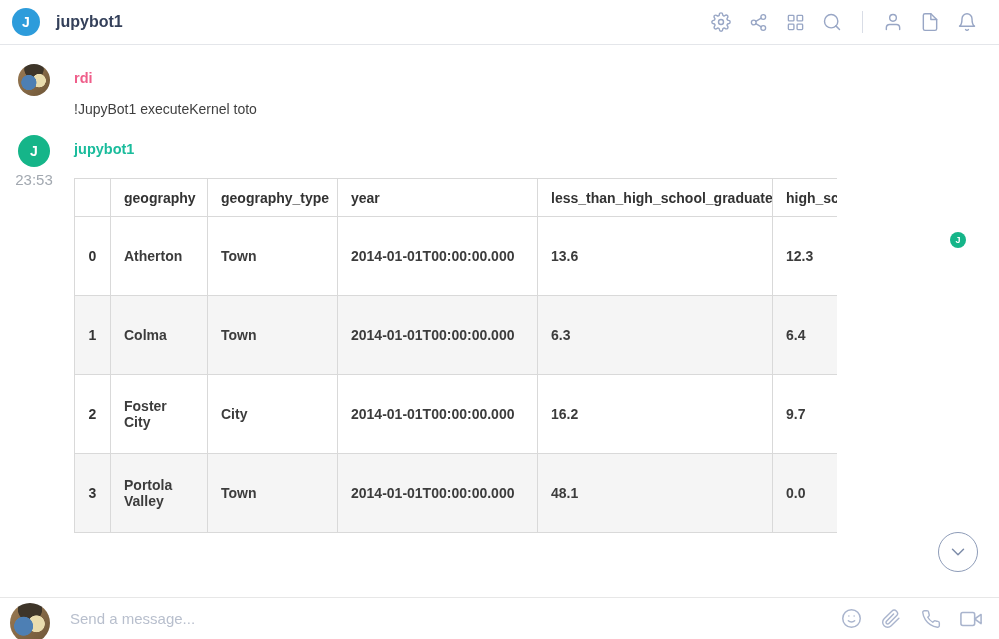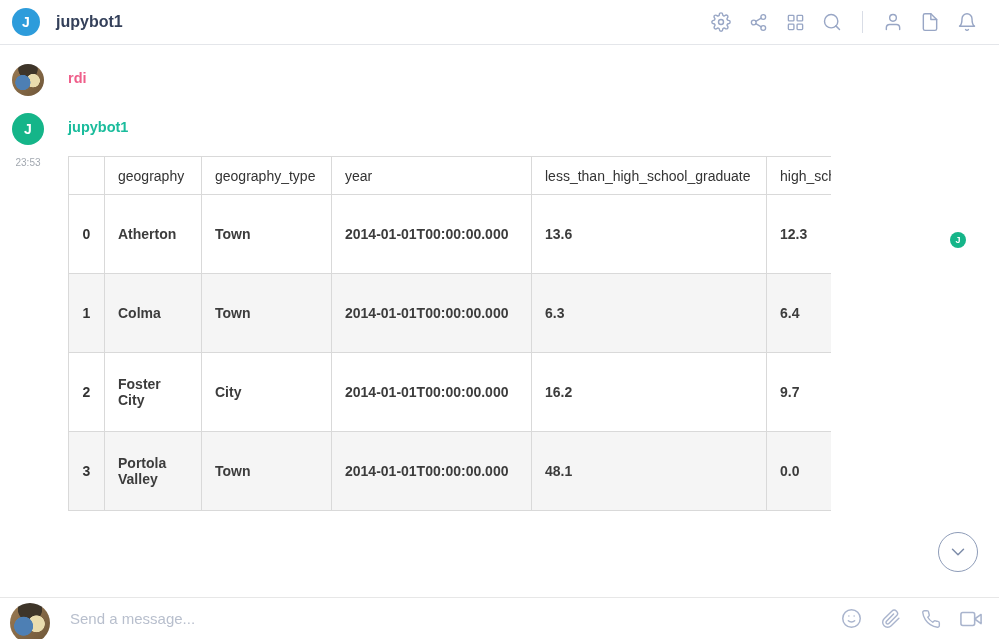--- a/index.html
+++ b/index.html
@@ -16,48 +16,48 @@
   .room-title { font-size:16px; font-weight:bold; color:#34405a; margin-left:16px; }
   .hspacer { flex:1; }
   .hicons { display:flex; align-items:center; gap:9px; }
   .icon-btn { background:none; border:none; width:28px; height:28px; display:flex;
     align-items:center; justify-content:center; cursor:pointer; padding:0; }
   .icon-btn svg { stroke:#98a6c5; fill:none; stroke-width:1.7; stroke-linecap:round; stroke-linejoin:round; }
   .vdivider { width:1px; height:22px; background:#d9dde6; margin:0 7px; }
 
   
   .timeline { position:relative; flex:1 1 auto; overflow:hidden; background:#fff; }
-  .msg { display:flex; padding-left:12px; }
+  .msg { display:flex; padding-left:18px; }
   .msg-rdi { margin-top:19px; }
   .msg-bot { margin-top:15px; }
   .avcol { width:32px; flex:0 0 32px; margin-right:24px; display:flex; flex-direction:column; align-items:center; }
   .avatar { width:32px; height:32px; border-radius:50%; flex:0 0 auto; cursor:pointer; }
   .avatar-photo { background:
       radial-gradient(circle at 34% 58%, #4d7fb4 0 26%, rgba(0,0,0,0) 28%),
       radial-gradient(circle at 66% 52%, #e9dcae 0 24%, rgba(0,0,0,0) 26%),
       radial-gradient(circle at 50% 16%, #3e3529 0 30%, rgba(0,0,0,0) 32%),
       linear-gradient(135deg, #9b7b54, #6e5638); }
   .avatar-green { background:#15b589; color:#fff; font-size:14px; font-weight:bold;
       display:flex; align-items:center; justify-content:center; }
-  .msg-time { margin-top:12px; font-size:10px; color:#a2a8b0;text-align:center; }
+  .msg-time { margin-top:4px; font-size:15px; color:#a2a8b0;text-align:center; }
   .msg-body { flex:1 1 auto; padding-top:5px; min-width:0; }
   .sender { font-size:14.5px; font-weight:bold; margin-bottom:12px; cursor:pointer; display:inline-block; }
   .sender-pink { color:#ef5e8a; }
   .sender-green { color:#1abc9c; }
   .line { font-size:14px; line-height:22px; color:#3f3f3f; }
   .line a.lnk { color:#2f80ed; text-decoration:underline; cursor:pointer; }
 
   
   .table-clip { margin-top:9px; width:763px; height:369px; overflow:hidden; }
   table.df { border-collapse:collapse; table-layout:fixed; width:918px;
     font-size:14px; color:#3c3c3c; background:#fff; }
   table.df th, table.df td { border:1px solid #d9d9d9; padding:0 13px; vertical-align:middle;
     text-align:left; overflow:hidden; white-space:normal;font-weight:bold; }
   table.df thead tr { height:38px; }
-  table.df thead th { font-weight:normal; color:#333; }
+  table.df thead th { font-weight:bold; color:#333; }
   table.df tbody tr { height:79px; }
   table.df tbody tr:nth-child(even) { background:#f5f5f5; }
   table.df tbody th.idx { font-weight:bold; text-align:center; padding:0 4px; color:#333; }
 
   
   .receipt { position:absolute; top:187px; right:33px; width:16px; height:16px; border-radius:50%;
     background:#15b589; color:#fff; font-size:9px; font-weight:bold;
     display:flex; align-items:center; justify-content:center; }
   .jump-btn { position:absolute; top:487px; right:21px; width:40px; height:40px; border-radius:50%;
     background:#fff; border:1px solid #8e9cb8; display:flex; align-items:center; justify-content:center;
@@ -139,20 +139,21 @@
 
   <main class="timeline">
 
     <div class="msg msg-rdi">
       <div class="avcol">
         <div class="avatar avatar-photo"></div>
       </div>
       <div class="msg-body">
         <div class="sender sender-pink" style="color: rgb(239, 94, 138);">rdi</div>
         <div id="rdi-lines">
+            <div class="line"><span>!JupyBot1 executeKernel toto</span></div>
           </div>
       </div>
     </div>
 
     <div class="msg msg-bot">
       <div class="avcol">
         <div class="avatar avatar-green" style="background: rgb(21, 181, 137);">
           <span>J</span>
         </div>
         <div class="msg-time">23:53</div>

